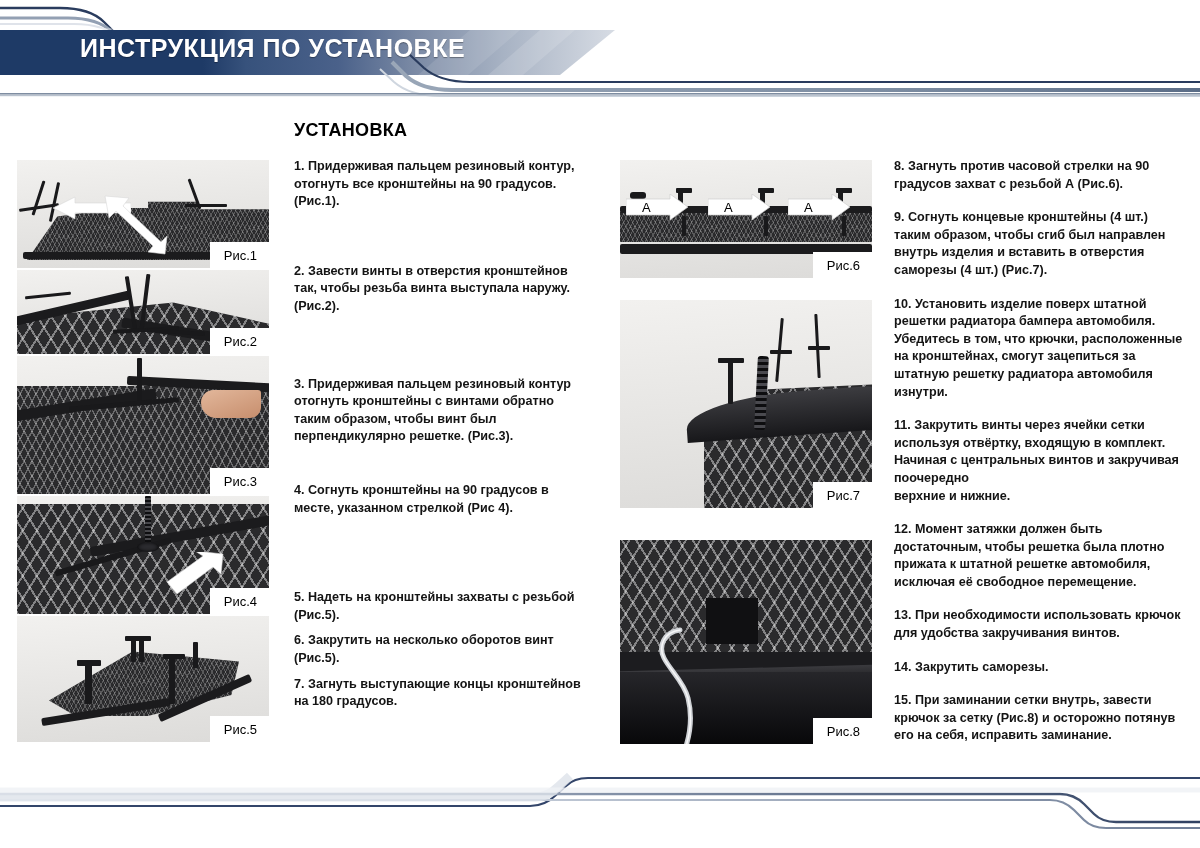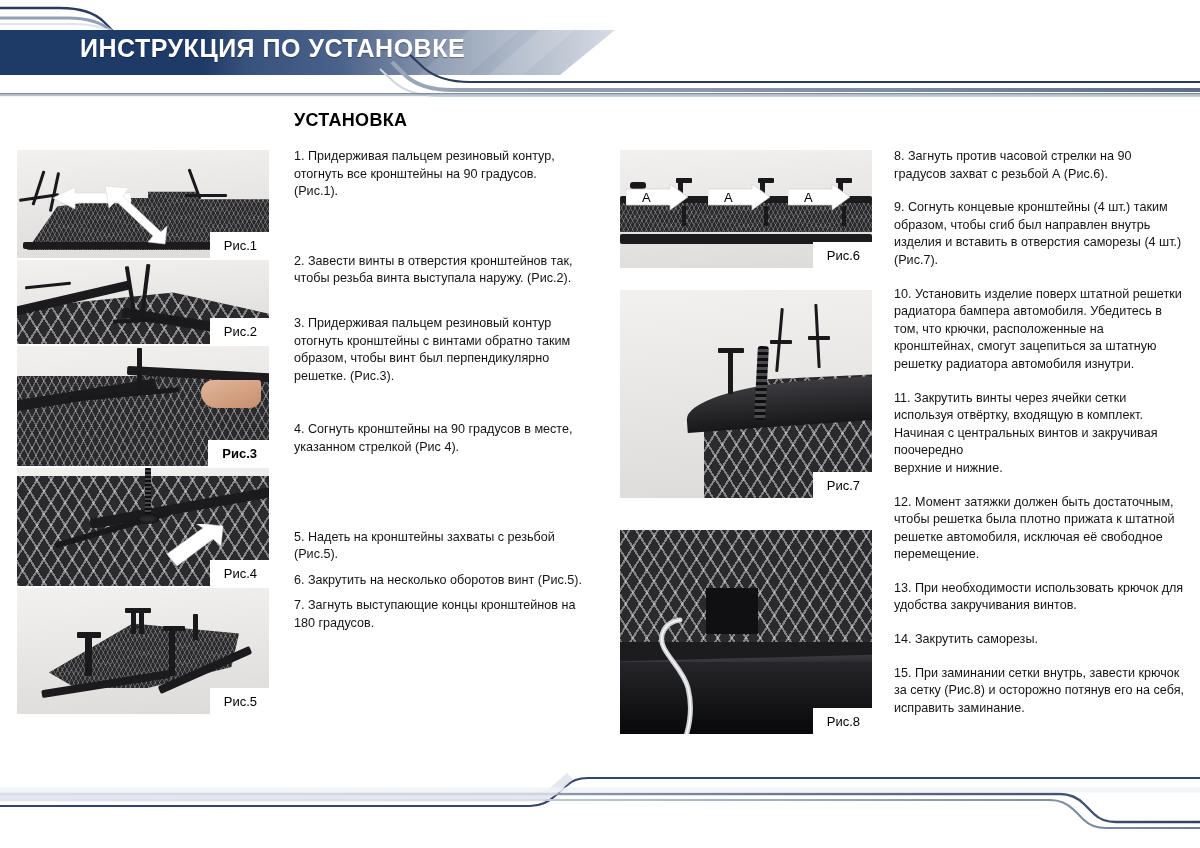--- a/index.html
+++ b/index.html
@@ -46,21 +46,21 @@
     left: 0;
     top: 760px;
     width: 1200px;
     height: 88px;
     overflow: hidden;
   }
 
   
   #content {
     position: absolute;
-    left: 0; top: 100px;
+    left: 0; top: 110px;
     width: 1200px;
     height: 660px;
   }
 
   #section-title {
     position: absolute;
     left: 294px;
     top: 10px;
     font-size: 18px;
     font-weight: bold;
@@ -73,20 +73,21 @@
     width: 290px;
   }
   #text-col-left  { left: 294px; top: 48px; }
   #text-col-right { left: 894px; top: 48px; }
 
   .step {
     font-size: 12.6px;
     line-height: 17.6px;
     color: #141414;
     text-align: left;
+    font-weight: bold;
   }
 
   
   .img-col { position: absolute; }
   #img-col-left   { left: 17px;  top: 50px; width: 252px; }
   #img-col-middle { left: 620px; top: 50px; width: 252px; }
 
   .photo {
     position: relative;
     overflow: hidden;
@@ -221,21 +222,21 @@
       <div class="frame-bar" style="left:-6px;top:34px;width:120px;height:9px;transform:rotate(-13deg);"></div>
       <div class="frame-bar" style="left:104px;top:60px;width:160px;height:10px;transform:rotate(9deg);"></div>
       <div class="bracket" style="left:112px;top:6px;width:4px;height:54px;transform:rotate(-9deg);"></div>
       <div class="bracket" style="left:126px;top:4px;width:4px;height:56px;transform:rotate(7deg);"></div>
       <div class="bracket" style="left:96px;top:58px;width:66px;height:4px;transform:rotate(-3deg);"></div>
       <div class="bracket" style="left:130px;top:60px;width:58px;height:4px;transform:rotate(4deg);"></div>
       <div class="bracket" style="left:8px;top:24px;width:46px;height:3px;transform:rotate(-6deg);"></div>
       <div class="photo-caption">Рис.2</div>
     </div>
 
-    <div class="photo" style="height:120px;margin-top:2px;font-weight:bold;">
+    <div class="photo" style="height:138px;margin-top:2px;">
       <div class="wall"></div>
       <div class="mesh" style="top:30px;"></div>
       <div class="frame-bar" style="left:-10px;top:44px;width:150px;height:11px;transform:rotate(-9deg);"></div>
       <div class="frame-bar" style="left:110px;top:24px;width:160px;height:9px;transform:rotate(3deg);"></div>
       <div class="bracket" style="left:120px;top:2px;width:5px;height:44px;"></div>
       <div class="bracket" style="left:52px;top:46px;width:110px;height:5px;transform:rotate(-5deg);"></div>
       <div style="position:absolute;right:8px;top:34px;width:60px;height:28px;border-radius:16px 4px 14px 20px;background:linear-gradient(160deg,#e2b79b,#c78e6d);"></div>
       <div class="photo-caption">Рис.3</div>
     </div>
 
@@ -337,21 +338,21 @@
       <svg class="white-arrow" style="left:24px;top:86px;" width="70" height="142" viewBox="0 0 70 142">
         <path d="M36 4 C 20 6, 14 20, 20 32 C 26 44, 40 56, 44 72 C 50 96, 44 120, 34 140" fill="none" stroke="#cfd2d6" stroke-width="5" stroke-linecap="round"></path>
         <path d="M36 4 C 20 6, 14 20, 20 32 C 26 44, 40 56, 44 72 C 50 96, 44 120, 34 140" fill="none" stroke="#ffffff" stroke-width="1.6" stroke-linecap="round" opacity="0.8"></path>
       </svg>
       <div class="photo-caption">Рис.8</div>
     </div>
   </div>
 
   <div id="text-col-left" class="text-col">
     <div class="step" style="margin-bottom:52px;">1. Придерживая пальцем резиновый контур, отогнуть все кронштейны на 90 градусов. (Рис.1).</div>
-    <div class="step" style="margin-bottom:27px;">2. Завести винты в отверстия кронштейнов так, чтобы резьба винта выступала наружу. (Рис.2).</div>
+    <div class="step" style="margin-bottom:60px;">2. Завести винты в отверстия кронштейнов так, чтобы резьба винта выступала наружу. (Рис.2).</div>
     <div class="step" style="margin-bottom:36px;">3. Придерживая пальцем резиновый контур отогнуть кронштейны с винтами обратно таким образом, чтобы винт был перпендикулярно решетке. (Рис.3).</div>
     <div class="step" style="margin-bottom:72px;">4. Согнуть кронштейны на 90 градусов в месте, указанном стрелкой (Рис 4).</div>
     <div class="step" style="margin-bottom:8px;">5. Надеть на кронштейны захваты с резьбой (Рис.5).</div>
     <div class="step" style="margin-bottom:8px;">6. Закрутить на несколько оборотов винт (Рис.5).</div>
     <div class="step">7. Загнуть выступающие концы кронштейнов на 180 градусов.</div>
   </div>
 
   <div id="text-col-right" class="text-col">
     <div class="step" style="margin-bottom:16px;">8. Загнуть против часовой стрелки на 90 градусов захват с резьбой А (Рис.6).</div>
     <div class="step" style="margin-bottom:16px;">9. Согнуть концевые кронштейны (4 шт.) таким образом, чтобы сгиб был направлен внутрь изделия и вставить в отверстия саморезы (4 шт.) (Рис.7).</div>

